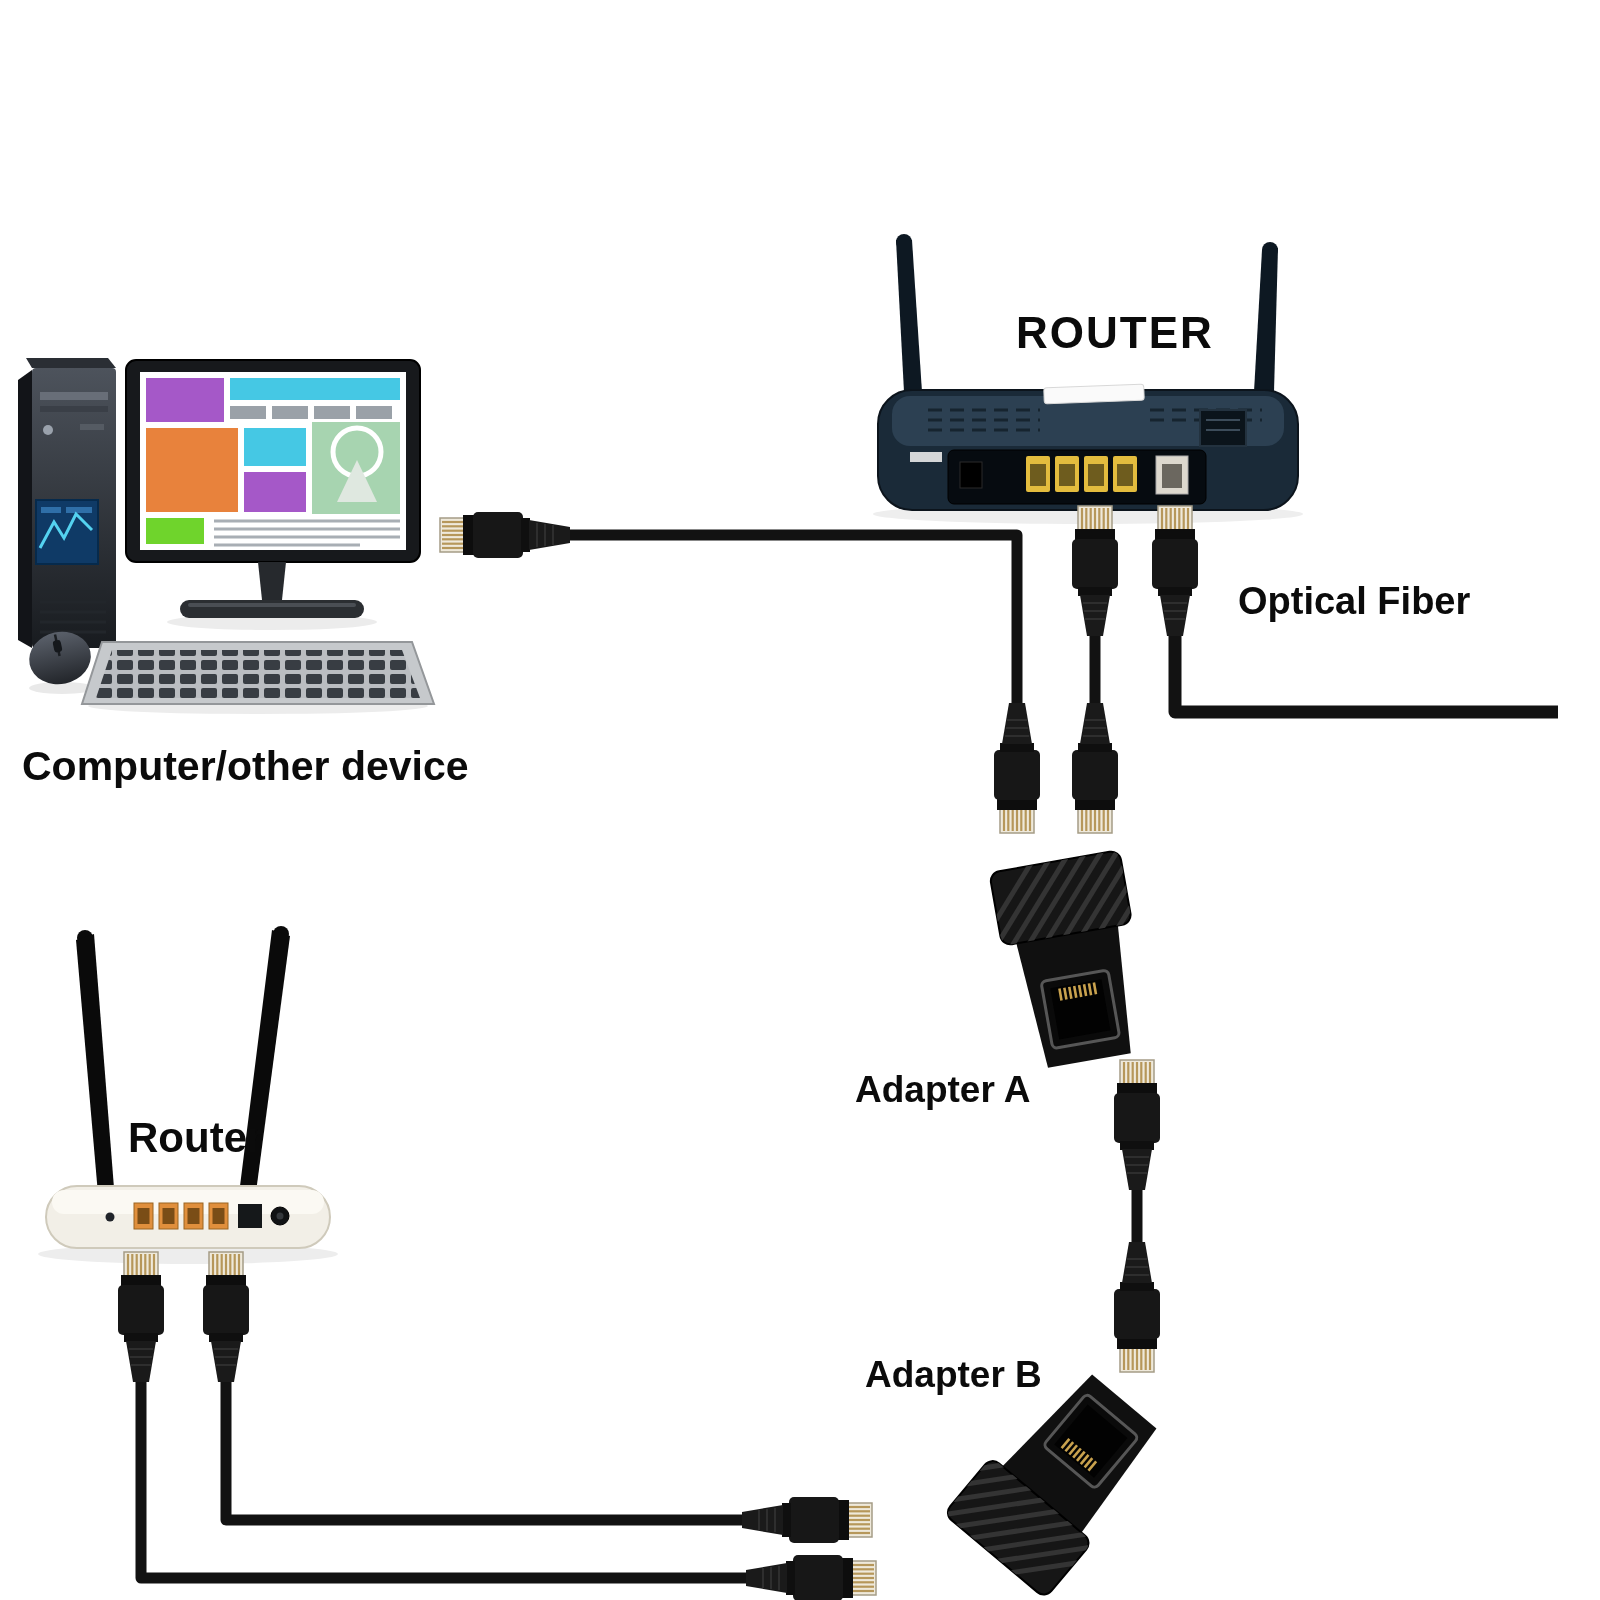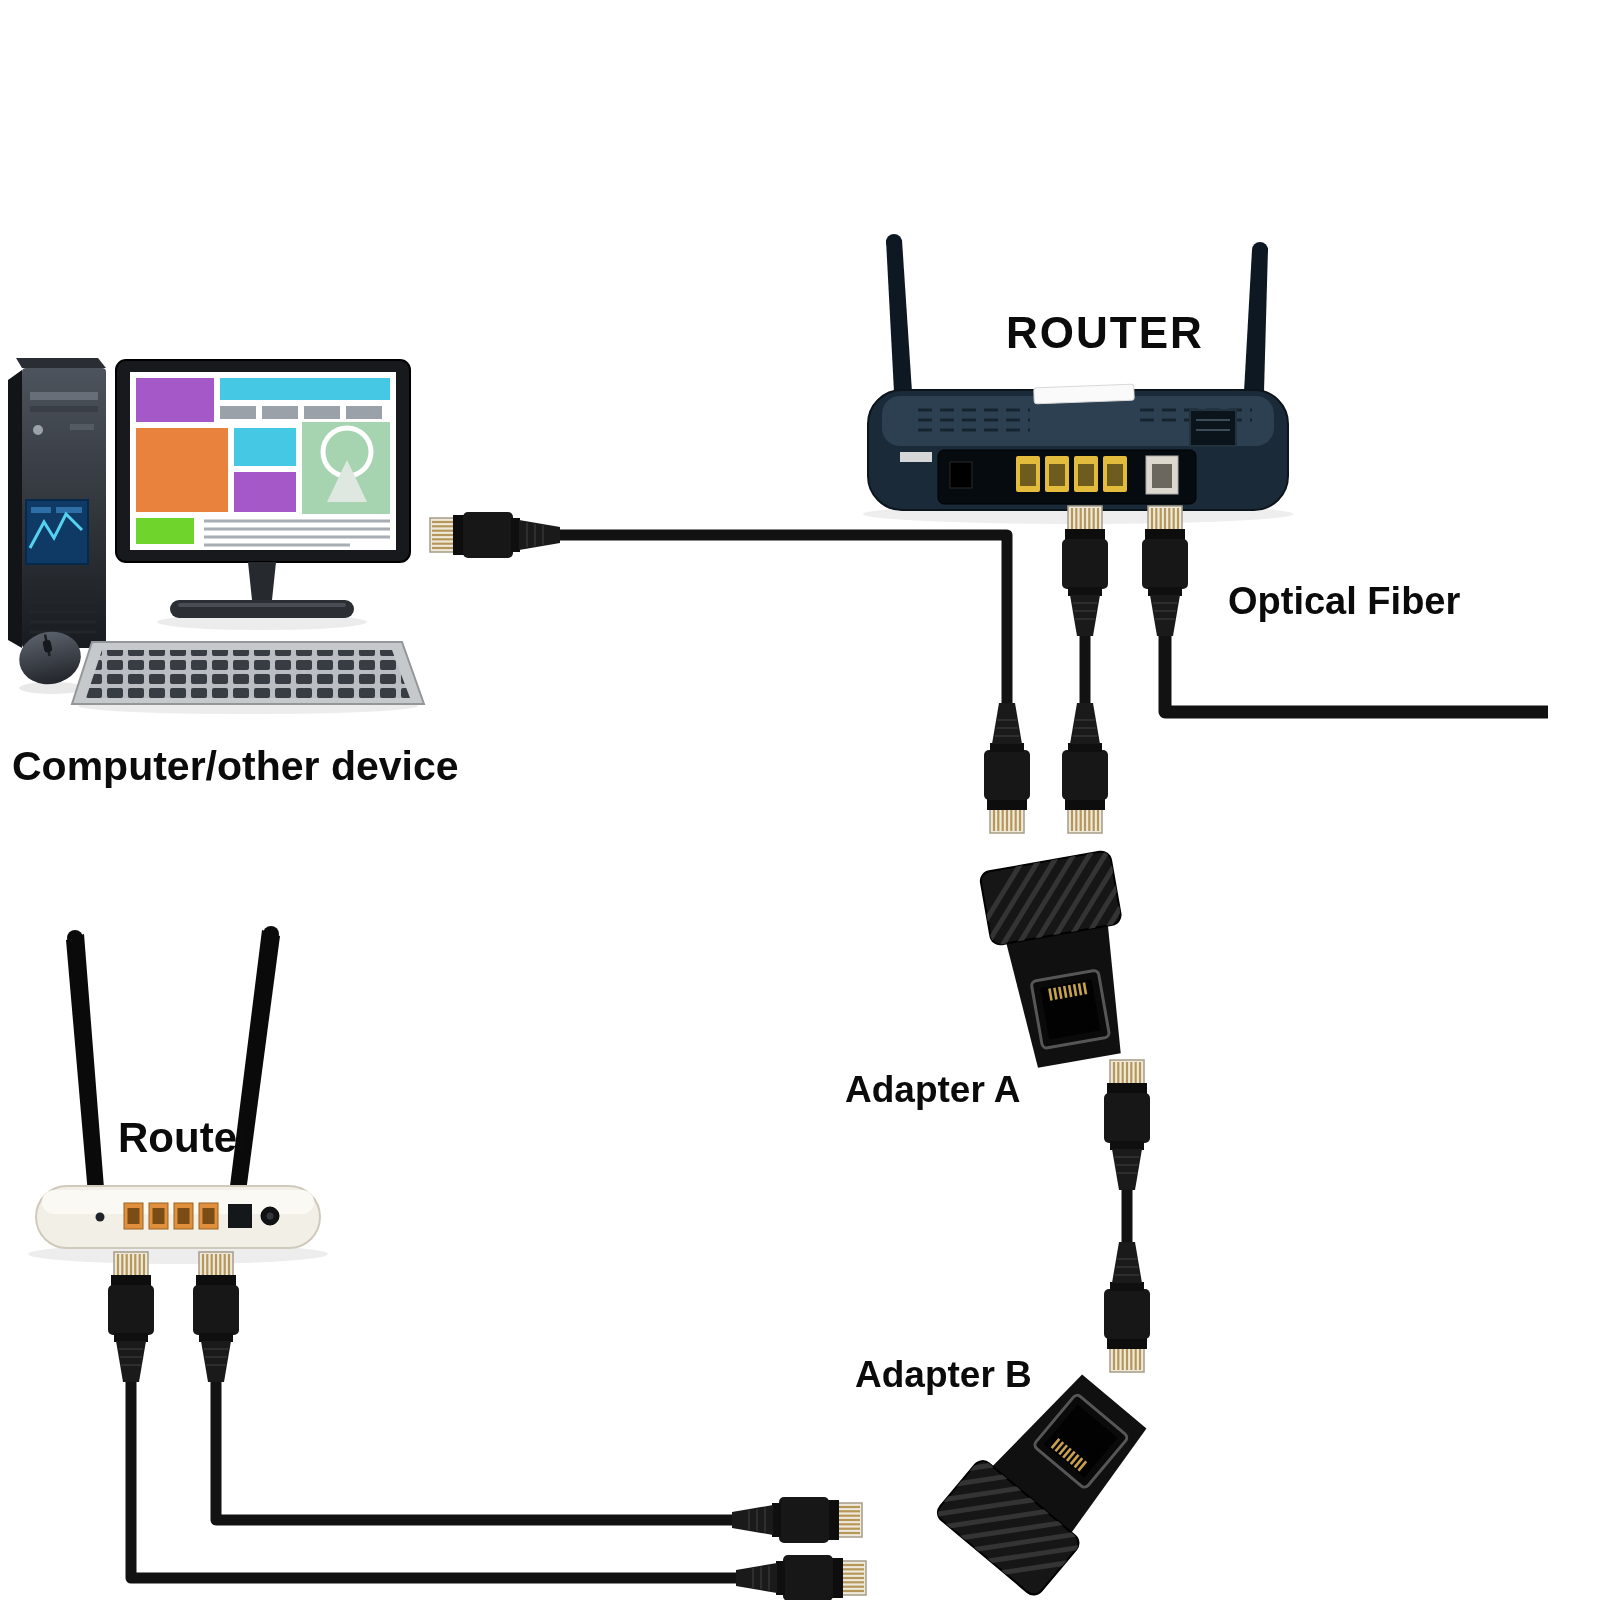--- a/index.html
+++ b/index.html
@@ -1,16 +1,16 @@
 <!DOCTYPE html>
 <html style="--page-bg: #ffffff; --cable: #121212; --label-text: #0b0b0b; --router-top-body: #1a2a38; --router-top-face: #2c4052; --router-bottom-body: #f2efe7; --port-yellow: #e3bc3e; --port-orange: #e08f3c; --plug-contact: #efe9db; --plug-contact-stripe: #b6975a; --adapter-body: #161616; --screen-purple: #a558c8; --screen-cyan: #45c8e4; --screen-orange: #e8823c; --screen-green: #6fd42c; --screen-panel-green: #a7d4b0;"><head>
 <meta charset="utf-8">
 <style>
   html,body{margin:0;padding:0;background:#fff;}
-  .canvas{position:relative;width:1548px;height:1600px;background:var(--page-bg,#ffffff);overflow:hidden;font-family:"Liberation Sans",sans-serif;}
+  .canvas{position:relative;width:1548px;height:1600px;background:var(--page-bg,#ffffff);overflow:hidden;font-family:"Liberation Sans",sans-serif;margin-left:10px;}
   .canvas svg{position:absolute;left:0;top:0;}
   text.lbl{font-family:"Liberation Sans",sans-serif;font-weight:bold;fill:var(--label-text,#0b0b0b);}
   .cable{fill:none;stroke:var(--cable,#121212);stroke-width:11;stroke-linejoin:round;stroke-linecap:butt;}
   .fiber{stroke-width:13;}
 </style>
 </head>
 <body>
 
 <div class="canvas">
 <svg width="1600" height="1600" viewBox="0 0 1600 1600">

